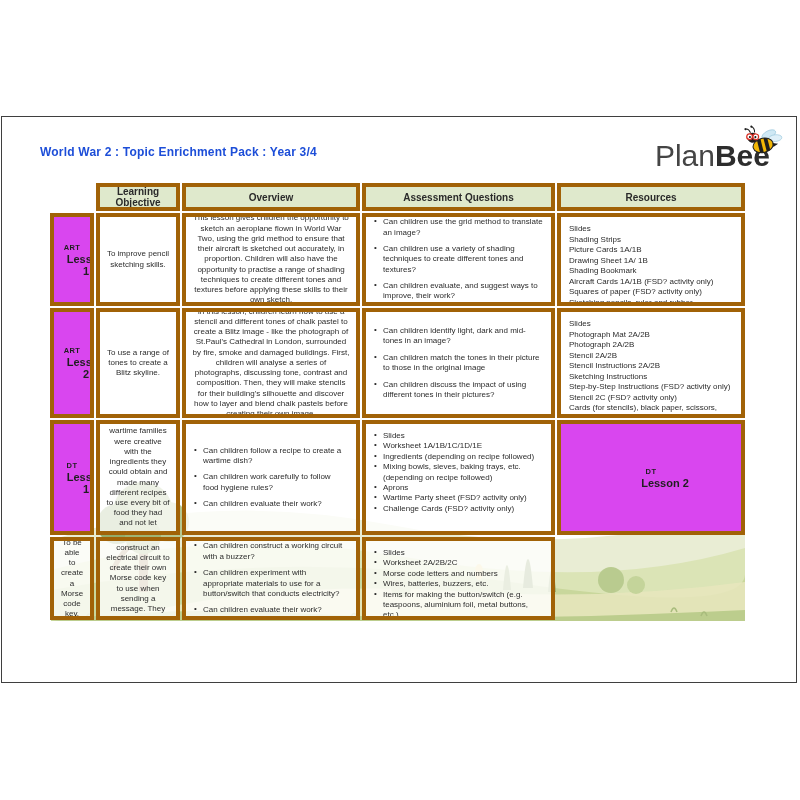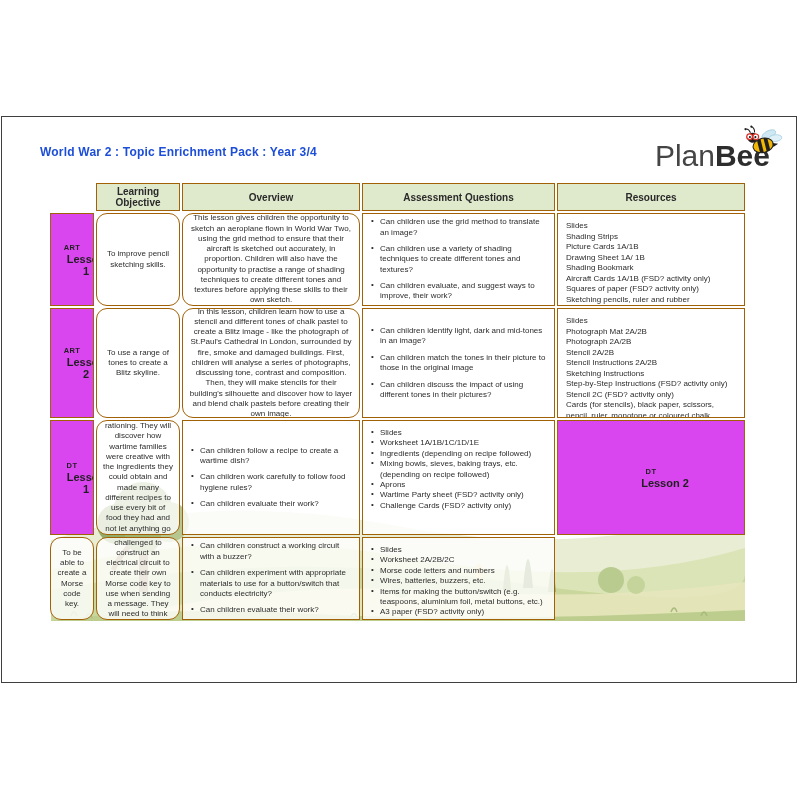--- a/index.html
+++ b/index.html
@@ -23,37 +23,37 @@
   .logo .bee-svg{position:absolute;top:-17px;right:-12px;width:42px;height:34px;transform:rotate(8deg);}
   
   .landscape{position:absolute;left:49px;top:303px;width:694px;height:201px;z-index:0;}
   .landscape svg{width:100%;height:100%;}
   
   .grid{
     position:absolute;left:48px;top:66px;z-index:1;
     display:grid;grid-template-columns:44px 84px 178px 193px 188px;
     grid-template-rows:28px 93px 110px 115px 83px;gap:2px;
   }
-  .cell{border:1px solid #a16207;box-sizing:border-box;overflow:hidden;}
+  .cell{border:4px solid #a16207;box-sizing:border-box;overflow:hidden;}
   .corner{border:none;background:transparent;}
   .head{
     background:#dfe9cc;display:flex;align-items:center;justify-content:center;
     font-size:10px;font-weight:bold;color:#2a2a2a;text-align:center;line-height:1.1;padding:1px 4px;
   }
   .label-cell{
     background:#d946ef;display:flex;flex-direction:column;align-items:center;justify-content:center;
     text-align:center;
   }
   .label-cell .subject{font-size:7.5px;font-weight:bold;letter-spacing:.4px;}
   .label-cell .lesson{font-size:11px;font-weight:bold;margin-top:1px;padding-left:28px;}
   .op-high{background:rgba(255,255,255,0.97);}
   .op-low{background:rgba(255,255,255,0.80);}
   .txt-center{
     display:flex;align-items:center;justify-content:center;text-align:center;
-    font-size:8px;line-height:1.28;padding:3px 6px;color:#2c2c2c;border-radius:11px;
+    font-size:8px;line-height:1.28;padding:3px 6px;color:#2c2c2c;
   }
   .list-wrap{display:flex;flex-direction:column;justify-content:center;height:100%;box-sizing:border-box;}
   .q-cell .list-wrap{padding:4px 8px 4px 8px;}
   .r-cell .list-wrap{padding:4px 8px 4px 8px;justify-content:flex-start;padding-top:7px;}
   .q-item{
     position:relative;font-size:8px;line-height:1.28;color:#2c2c2c;
     padding-left:9px;margin:3.2px 0;
   }
   .q-item::before{content:"•";position:absolute;left:0;top:-1px;}
   .r-line{font-size:8px;line-height:1.32;color:#2c2c2c;}

